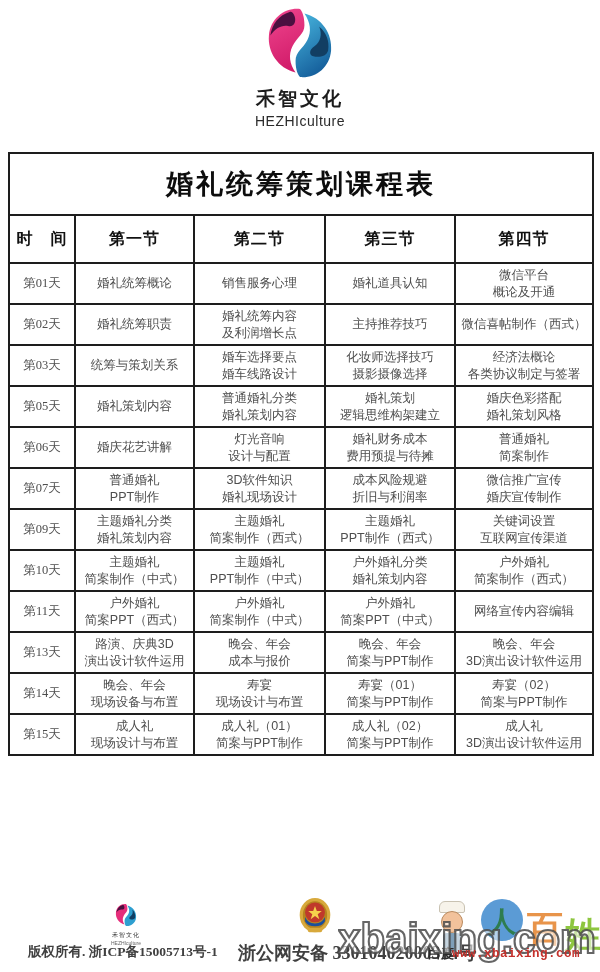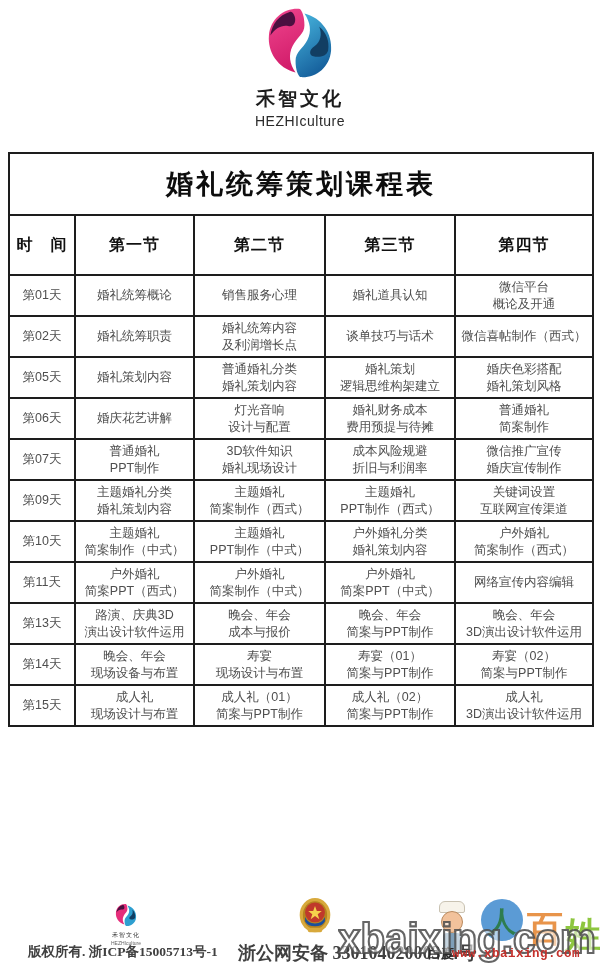--- a/index.html
+++ b/index.html
@@ -12,23 +12,23 @@
   .brand-cn { font-size:19px; font-weight:600; letter-spacing:3px; color:#1c1c1c; margin-top:2px;
               font-family:"Liberation Sans", sans-serif; }
   .brand-en { font-size:14px; color:#2a2a2a; letter-spacing:0.5px; margin-top:1px; }
 
   
   table.course { position:absolute; left:8px; top:152px; width:584px;
                  border-collapse:collapse; table-layout:fixed; }
   table.course td, table.course th { border:2px solid #1d1d1d; text-align:center; vertical-align:middle; }
   .table-title { height:62px; font-family:"Liberation Serif", serif; font-weight:700;
                  font-size:27px; letter-spacing:3px; color:#0d0d0d;border-radius:23px; }
-  .col-head { height:60px; font-family:"Liberation Serif", serif; font-weight:700;
+  .col-head { height:48px; font-family:"Liberation Serif", serif; font-weight:700;
               font-size:16px; letter-spacing:1px; color:#111; }
-  .day-cell { font-size:12.5px; color:#4e4e4e; white-space:pre-line; }
+  .day-cell { font-size:12.5px; color:#4e4e4e; white-space:pre-line;font-family:Liberation Serif, serif; }
   .course-cell { font-size:12.5px; color:#4e4e4e; line-height:1.35; white-space:pre-line;
                  height:41px; padding:2px 1px; }
 
   
   .footer { position:absolute; left:0; top:895px; width:600px; height:77px; }
   .footer-left-logo { position:absolute; left:96px; top:8px; width:60px; text-align:center; }
   .footer-left-logo svg { width:24px; height:24px; }
   .mini-cn { font-size:6px; color:#333; letter-spacing:1px; }
   .mini-en { font-size:5px; color:#666; }
   .copyright { position:absolute; left:28px; top:48px; font-family:"Liberation Serif", serif;
@@ -109,22 +109,32 @@
     <td class="course-cell">销售服务心理</td>
     <td class="course-cell">婚礼道具认知</td>
     <td class="course-cell">微信平台
 概论及开通</td>
   </tr>
       <tr>
     <td class="day-cell">第02天</td>
     <td class="course-cell">婚礼统筹职责</td>
     <td class="course-cell">婚礼统筹内容
 及利润增长点</td>
-    <td class="course-cell">谈单技巧与话术</td>
+    <td class="course-cell">主持推荐技巧</td>
     <td class="course-cell">微信喜帖制作（西式）</td>
+  </tr>
+      <tr>
+    <td class="day-cell">第03天</td>
+    <td class="course-cell">统筹与策划关系</td>
+    <td class="course-cell">婚车选择要点
+婚车线路设计</td>
+    <td class="course-cell">化妆师选择技巧
+摄影摄像选择</td>
+    <td class="course-cell">经济法概论
+各类协议制定与签署</td>
   </tr>
       <tr>
     <td class="day-cell">第05天</td>
     <td class="course-cell">婚礼策划内容</td>
     <td class="course-cell">普通婚礼分类
 婚礼策划内容</td>
     <td class="course-cell">婚礼策划
 逻辑思维构架建立</td>
     <td class="course-cell">婚庆色彩搭配
 婚礼策划风格</td>

